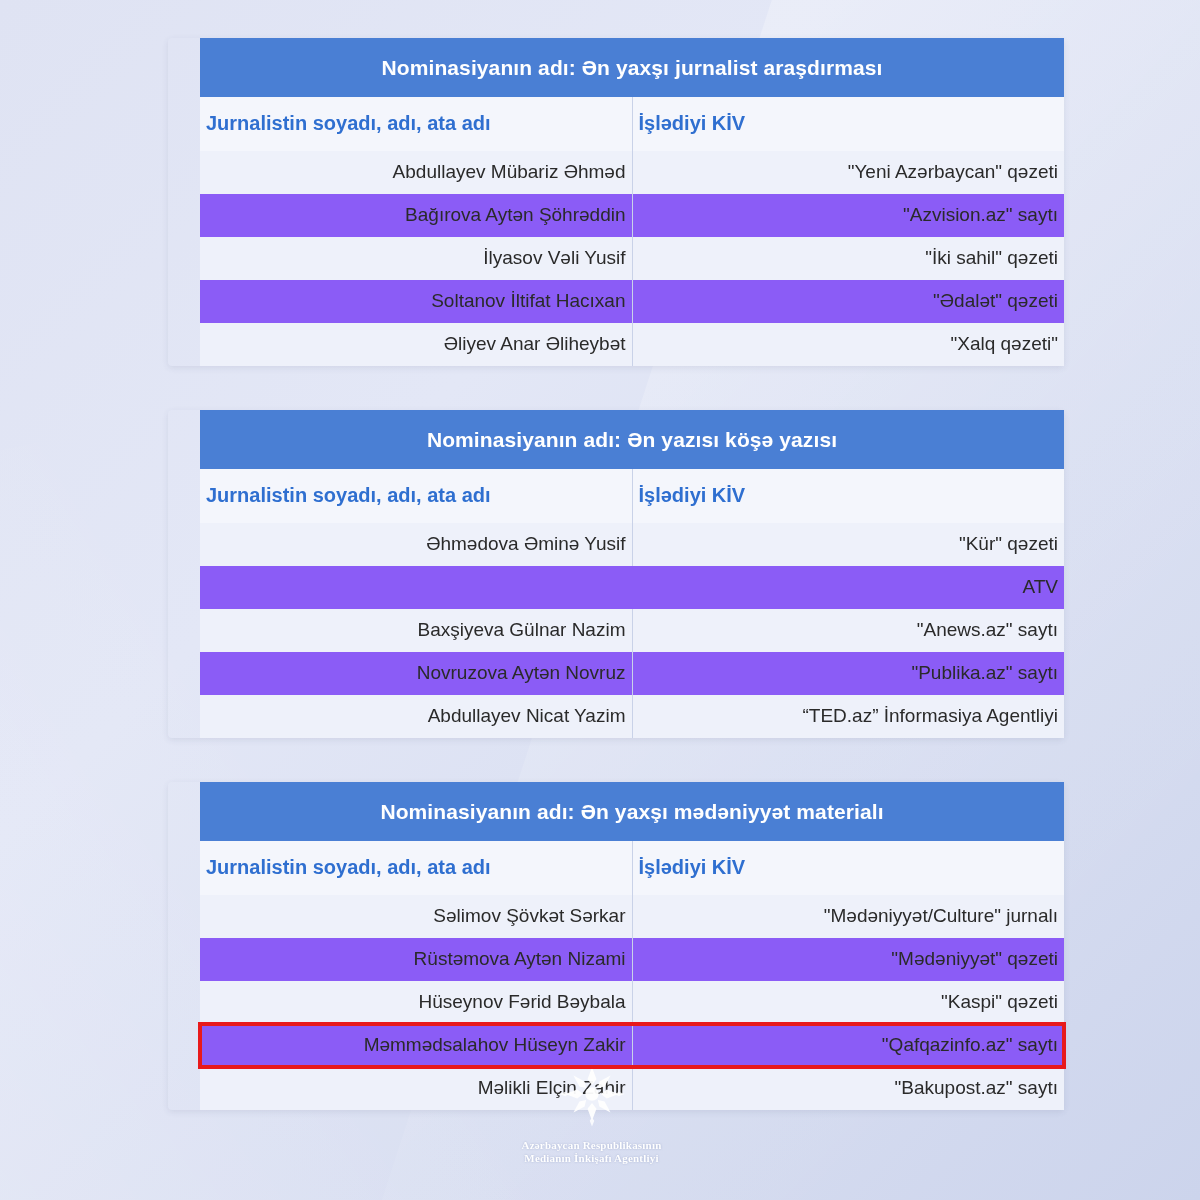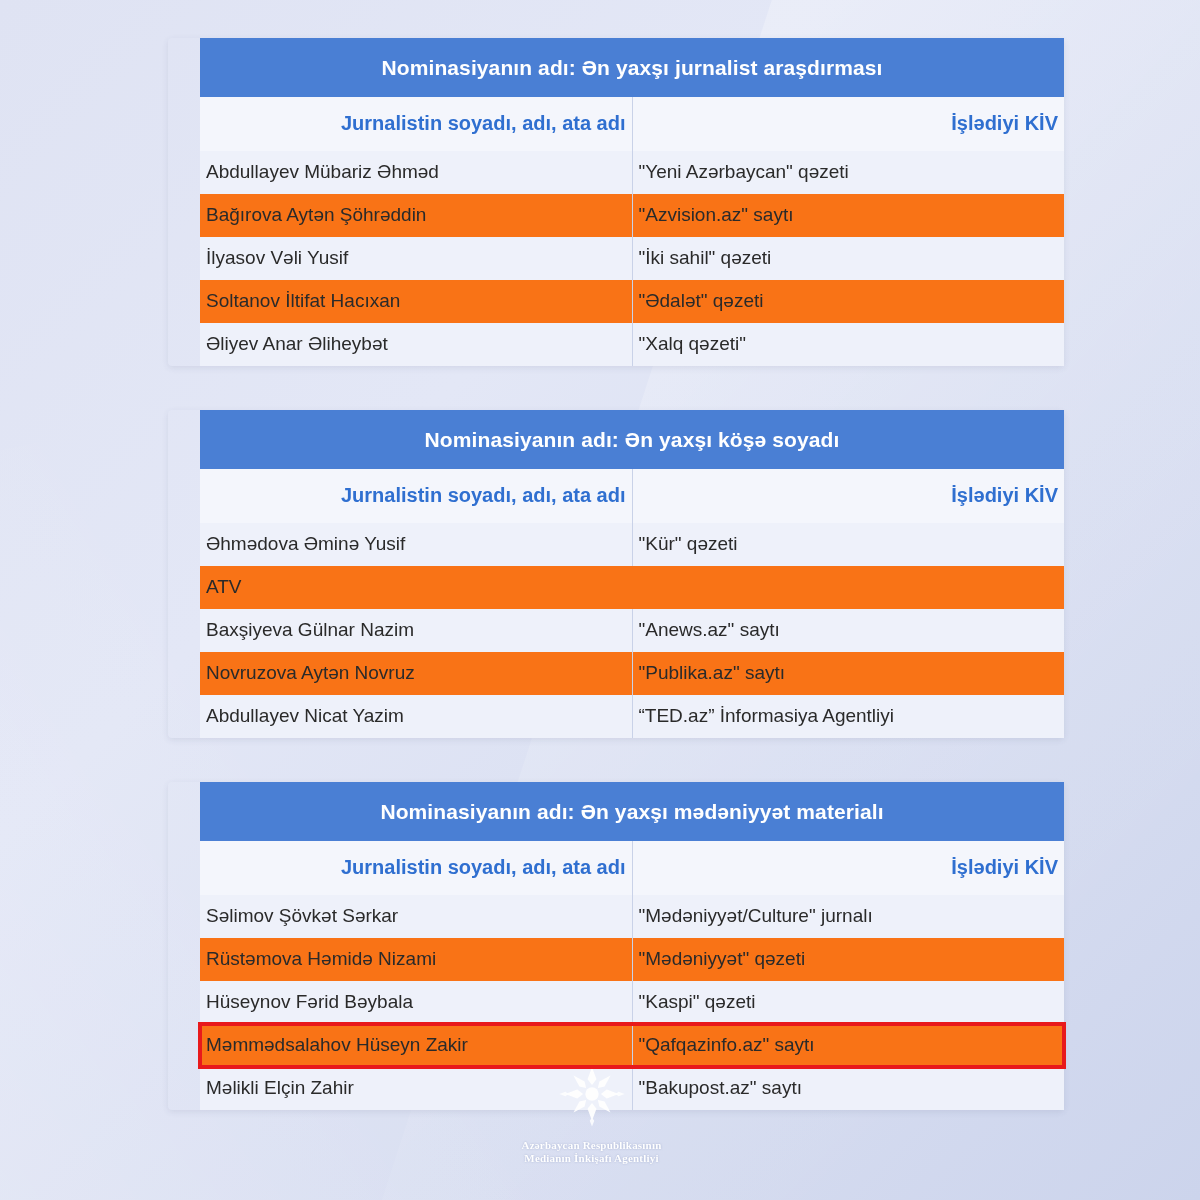--- a/index.html
+++ b/index.html
@@ -58,40 +58,40 @@
     font-weight: bold;
     padding: 18px 10px 17px 10px;
     letter-spacing: 0.1px;
   }
   .head-row {
     display: flex;
     background: #f4f6fc;
   }
   .head-cell {
     flex: 1;
-    text-align: right;
+    text-align: left;
     color: #2f6fd0;
     font-weight: bold;
     font-size: 20px;
     padding: 15px 6px 16px 6px;
   }
   .head-cell.left {
     border-right: 1px solid #c9d2e8;
   }
   .data-row {
     display: flex;
-    background: #f97316;
+    background: #8b5cf6;
     position: relative;
   }
   .data-row.alt {
     background: #eef1fa;
   }
   .data-cell {
     flex: 1;
-    text-align: left;
+    text-align: right;
     color: #2a2a2a;
     font-size: 19px;
     padding: 10px 6px 11px 6px;
   }
   .data-cell.left {
     border-right: 1px solid #c9d2e8;
   }
   .data-row.highlight {
     outline: 4px solid #e8191b;
     outline-offset: -2px;
@@ -148,21 +148,21 @@
       <div class="data-cell left">Soltanov İltifat Hacıxan</div>
       <div class="data-cell">"Ədalət" qəzeti</div>
     </div>
     <div class="data-row alt">
       <div class="data-cell left">Əliyev Anar Əliheybət</div>
       <div class="data-cell">"Xalq qəzeti"</div>
     </div>
   </div>
 
   <div class="table-card">
-    <div class="table-title">Nominasiyanın adı: Ən yaxşı köşə soyadı</div>
+    <div class="table-title">Nominasiyanın adı: Ən yazısı köşə yazısı</div>
     <div class="head-row">
       <div class="head-cell left">Jurnalistin soyadı, adı, ata adı</div>
       <div class="head-cell">İşlədiyi KİV</div>
     </div>
     <div class="data-row alt">
       <div class="data-cell left">Əhmədova Əminə Yusif</div>
       <div class="data-cell">"Kür" qəzeti</div>
     </div>
     <div class="data-row">
       <div class="data-cell">ATV</div>
@@ -185,21 +185,21 @@
     <div class="table-title">Nominasiyanın adı: Ən yaxşı mədəniyyət materialı</div>
     <div class="head-row">
       <div class="head-cell left">Jurnalistin soyadı, adı, ata adı</div>
       <div class="head-cell">İşlədiyi KİV</div>
     </div>
     <div class="data-row alt">
       <div class="data-cell left">Səlimov Şövkət Sərkar</div>
       <div class="data-cell">"Mədəniyyət/Culture" jurnalı</div>
     </div>
     <div class="data-row">
-      <div class="data-cell left">Rüstəmova Həmidə Nizami</div>
+      <div class="data-cell left">Rüstəmova Aytən Nizami</div>
       <div class="data-cell">"Mədəniyyət" qəzeti</div>
     </div>
     <div class="data-row alt">
       <div class="data-cell left">Hüseynov Fərid Bəybala</div>
       <div class="data-cell">"Kaspi" qəzeti</div>
     </div>
     <div class="data-row highlight">
       <div class="data-cell left">Məmmədsalahov Hüseyn Zakir</div>
       <div class="data-cell">"Qafqazinfo.az" saytı</div>
     </div>

